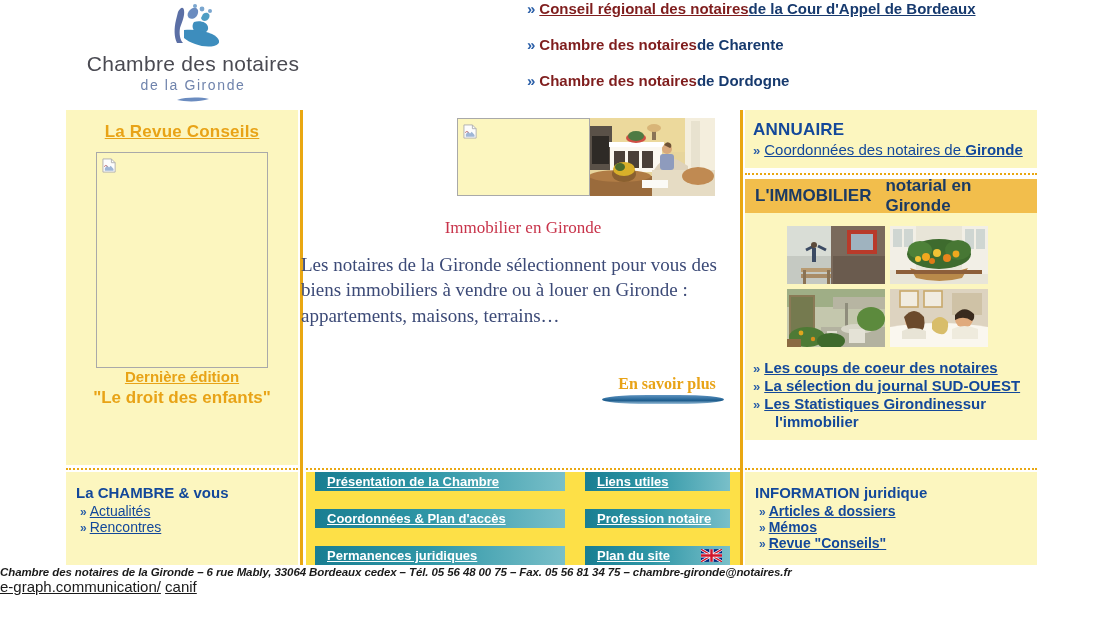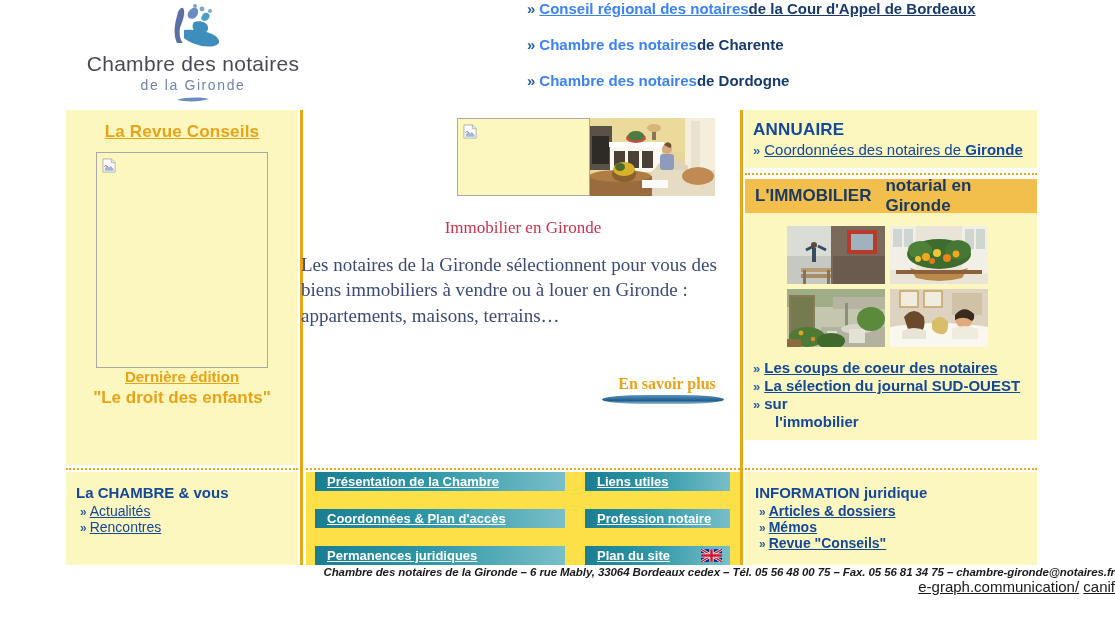--- a/index.html
+++ b/index.html
@@ -36,21 +36,21 @@
 
   .header-links { position: absolute; left: 527px; top: 0px; width: 560px; }
   .hlink-row {
     display: flex; align-items: baseline;
     height: 36px; font-size: 15px; font-weight: bold;
   }
   .chev {
     color: #2b5fa8; font-size: 15px; margin-right: 6px;
     line-height: 1; font-weight: bold; letter-spacing: -2px;
   }
-  .hlink-gold { color: #3b82f6; }
+  .hlink-gold { color: #7f1d1d; }
   .hlink-navy { color: #173a6e; }
   .hlink-row.underlined .hlink-gold,
   .hlink-row.underlined .hlink-navy { text-decoration: underline; }
 
   
   .cols { position: absolute; left: 0; top: 110px; width: 1115px; height: 455px; }
 
   .col-left  { position: absolute; left: 66px;  top: 0; width: 232px; }
   .col-mid   { position: absolute; left: 306px; top: 0; width: 434px; }
   .col-right { position: absolute; left: 745px; top: 0; width: 292px; }
@@ -174,21 +174,21 @@
   .tbtn.r1 { top: 37px; }
   .tbtn.r2 { top: 74px; }
   .uk-flag {
     position: absolute; right: 8px; top: 3px;
     width: 21px; height: 13px;
   }
 
   
   .footer {
     position: absolute; left: 0; top: 566px; width: 1115px;
-    text-align: right; font-family: "Liberation Sans", sans-serif; padding-left: 16px;
+    text-align: left; font-family: "Liberation Sans", sans-serif;
   }
   .foot-line1 {
     font-size: 11.5px; font-style: italic; color: #1a1a1a; font-weight: bold;
     letter-spacing: -.1px;
   }
   .foot-line2 { font-size: 15px; color: #1a1a1a; margin-top: 0; }
   .foot-line2 a { color: #1a1a1a; text-decoration: underline; }
 </style>
 </head>
 <body>
@@ -415,20 +415,21 @@
           <div class="rl-row">
             <span class="chev" style="font-size:13px;">»</span>
             <span class="rl-txt">Les coups de coeur des notaires</span>
           </div>
           <div class="rl-row">
             <span class="chev" style="font-size:13px;">»</span>
             <span class="rl-txt">La sélection du journal SUD-OUEST</span>
           </div>
           <div class="rl-row">
             <span class="chev" style="font-size:13px;">»</span>
+            <span class="rl-txt">Les Statistiques Girondines</span>
               <span class="rl-txt plain" style="text-decoration:none;"> sur</span>
           </div>
           <div class="rl-cont">l'immobilier</div>
         </div>
       </div>
     </div>
   </div>
 
   <div class="hdots" style="top:468px; left:66px; width:232px;"></div>
   <div class="hdots" style="top:468px; left:306px; width:434px;"></div>

